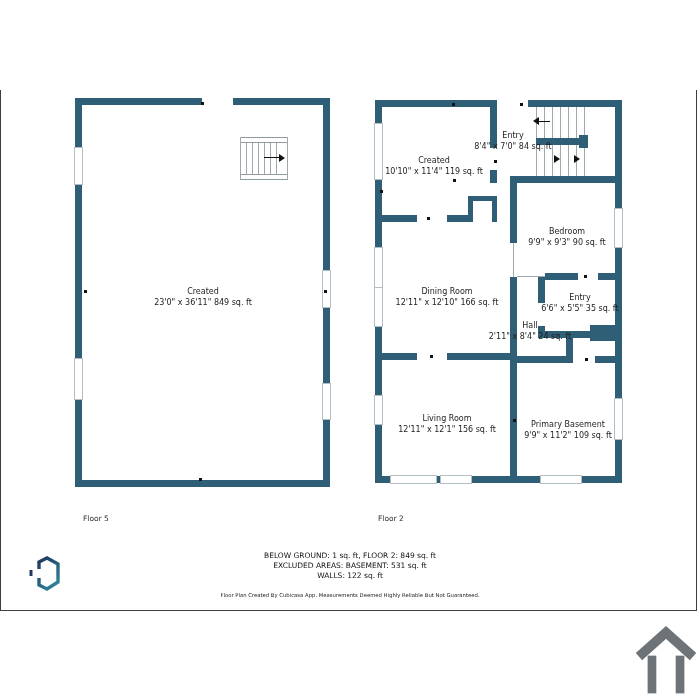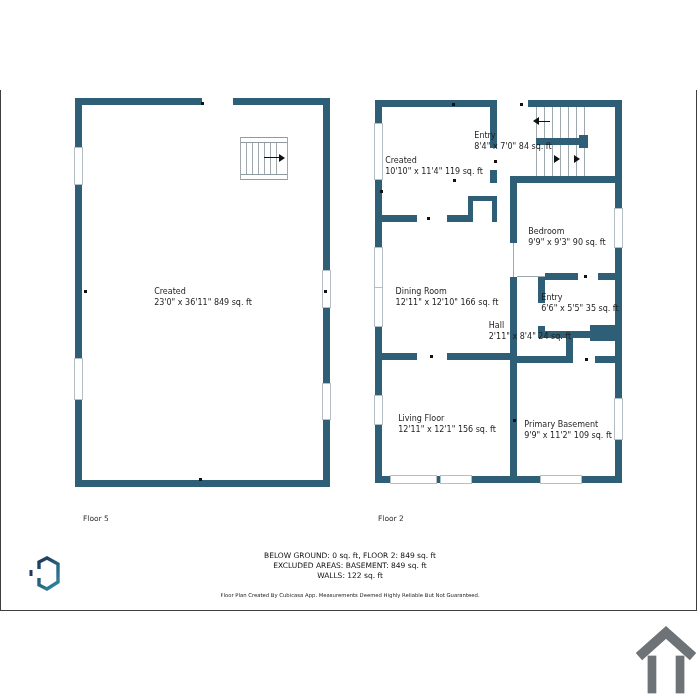--- a/index.html
+++ b/index.html
@@ -7,21 +7,21 @@
           font-family:"DejaVu Sans","Liberation Sans",sans-serif;}
   .w{position:absolute;background:#2f5f76;}
   .winV{position:absolute;background:#fff;border:1px solid #b3bfc5;box-sizing:border-box;}
   .winH{position:absolute;background:#fff;border:1px solid #b3bfc5;box-sizing:border-box;}
   .tick{position:absolute;background:#b3bfc5;}
   .gline{position:absolute;background:#9fa8ad;}
   .rail{position:absolute;background:#fff;border:1px solid #8f9ba1;box-sizing:border-box;}
   .dot{position:absolute;width:3px;height:3px;background:#111;}
   .arrR{position:absolute;width:0;height:0;border-top:4px solid transparent;border-bottom:4px solid transparent;border-left:6px solid #111;}
   .arrL{position:absolute;width:0;height:0;border-top:4px solid transparent;border-bottom:4px solid transparent;border-right:6px solid #111;}
-  .rm{position:absolute;transform:translate(-50%,-50%);text-align:left;font-size:8px;line-height:11px;color:#1d1d1d;white-space:nowrap;}
+  .rm{position:absolute;transform:translate(-50%,-50%);text-align:center;font-size:8px;line-height:11px;color:#1d1d1d;white-space:nowrap;}
   .flbl{position:absolute;font-size:7.5px;color:#2d2d2d;}
   .chimney{position:absolute;background:#fff;border:5px solid #2f5f76;border-bottom:none;box-sizing:border-box;}
   #frame{position:absolute;left:0;top:90px;width:697px;height:521px;border-left:1.5px solid #3f3f3f;border-right:1.5px solid #3f3f3f;border-bottom:1.5px solid #3f3f3f;box-sizing:border-box;}
   #summary{position:absolute;left:0;right:0;top:551px;text-align:center;font-size:7.5px;line-height:9.8px;color:#111;}
   #summary .tot{font-weight:bold;font-size:8px;}
   #disclaimer{position:absolute;left:0;right:0;top:592px;text-align:center;font-size:5.3px;color:#222;}
 </style>
 </head>
 <body>
 
@@ -154,35 +154,35 @@
     </div>
     <div class="rm" style="left:580px;top:303px">
       <div>Entry</div>
       <div>6'6" x 5'5" 35 sq. ft</div>
     </div>
     <div class="rm" style="left:530px;top:331px">
       <div>Hall</div>
       <div>2'11" x 8'4" 24 sq. ft</div>
     </div>
     <div class="rm" style="left:447px;top:424px">
-      <div>Living Floor</div>
+      <div>Living Room</div>
       <div>12'11" x 12'1" 156 sq. ft</div>
     </div>
     <div class="rm" style="left:568px;top:430px">
       <div>Primary Basement</div>
       <div>9'9" x 11'2" 109 sq. ft</div>
     </div>
   </div>
 
   <div class="flbl" style="left:83px;top:514px">Floor 5</div>
   <div class="flbl" style="left:378px;top:514px">Floor 2</div>
 
   <div id="summary">
-    <div>BELOW GROUND: 0 sq. ft, FLOOR 2: 849 sq. ft</div>
-    <div>EXCLUDED AREAS: BASEMENT: 849 sq. ft</div>
+    <div>BELOW GROUND: 1 sq. ft, FLOOR 2: 849 sq. ft</div>
+    <div>EXCLUDED AREAS: BASEMENT: 531 sq. ft</div>
     <div>WALLS: 122 sq. ft</div>
   </div>
   <div id="disclaimer">Floor Plan Created By Cubicasa App. Measurements Deemed Highly Reliable But Not Guaranteed.</div>
 
   <svg style="position:absolute;left:27px;top:555px" width="38" height="38" viewBox="0 0 38 38">
     <defs>
       <linearGradient id="lg" x1="0" y1="0" x2="0.6" y2="1">
         <stop offset="0" stop-color="#20365a"></stop>
         <stop offset="1" stop-color="#2d8097"></stop>
       </linearGradient>

